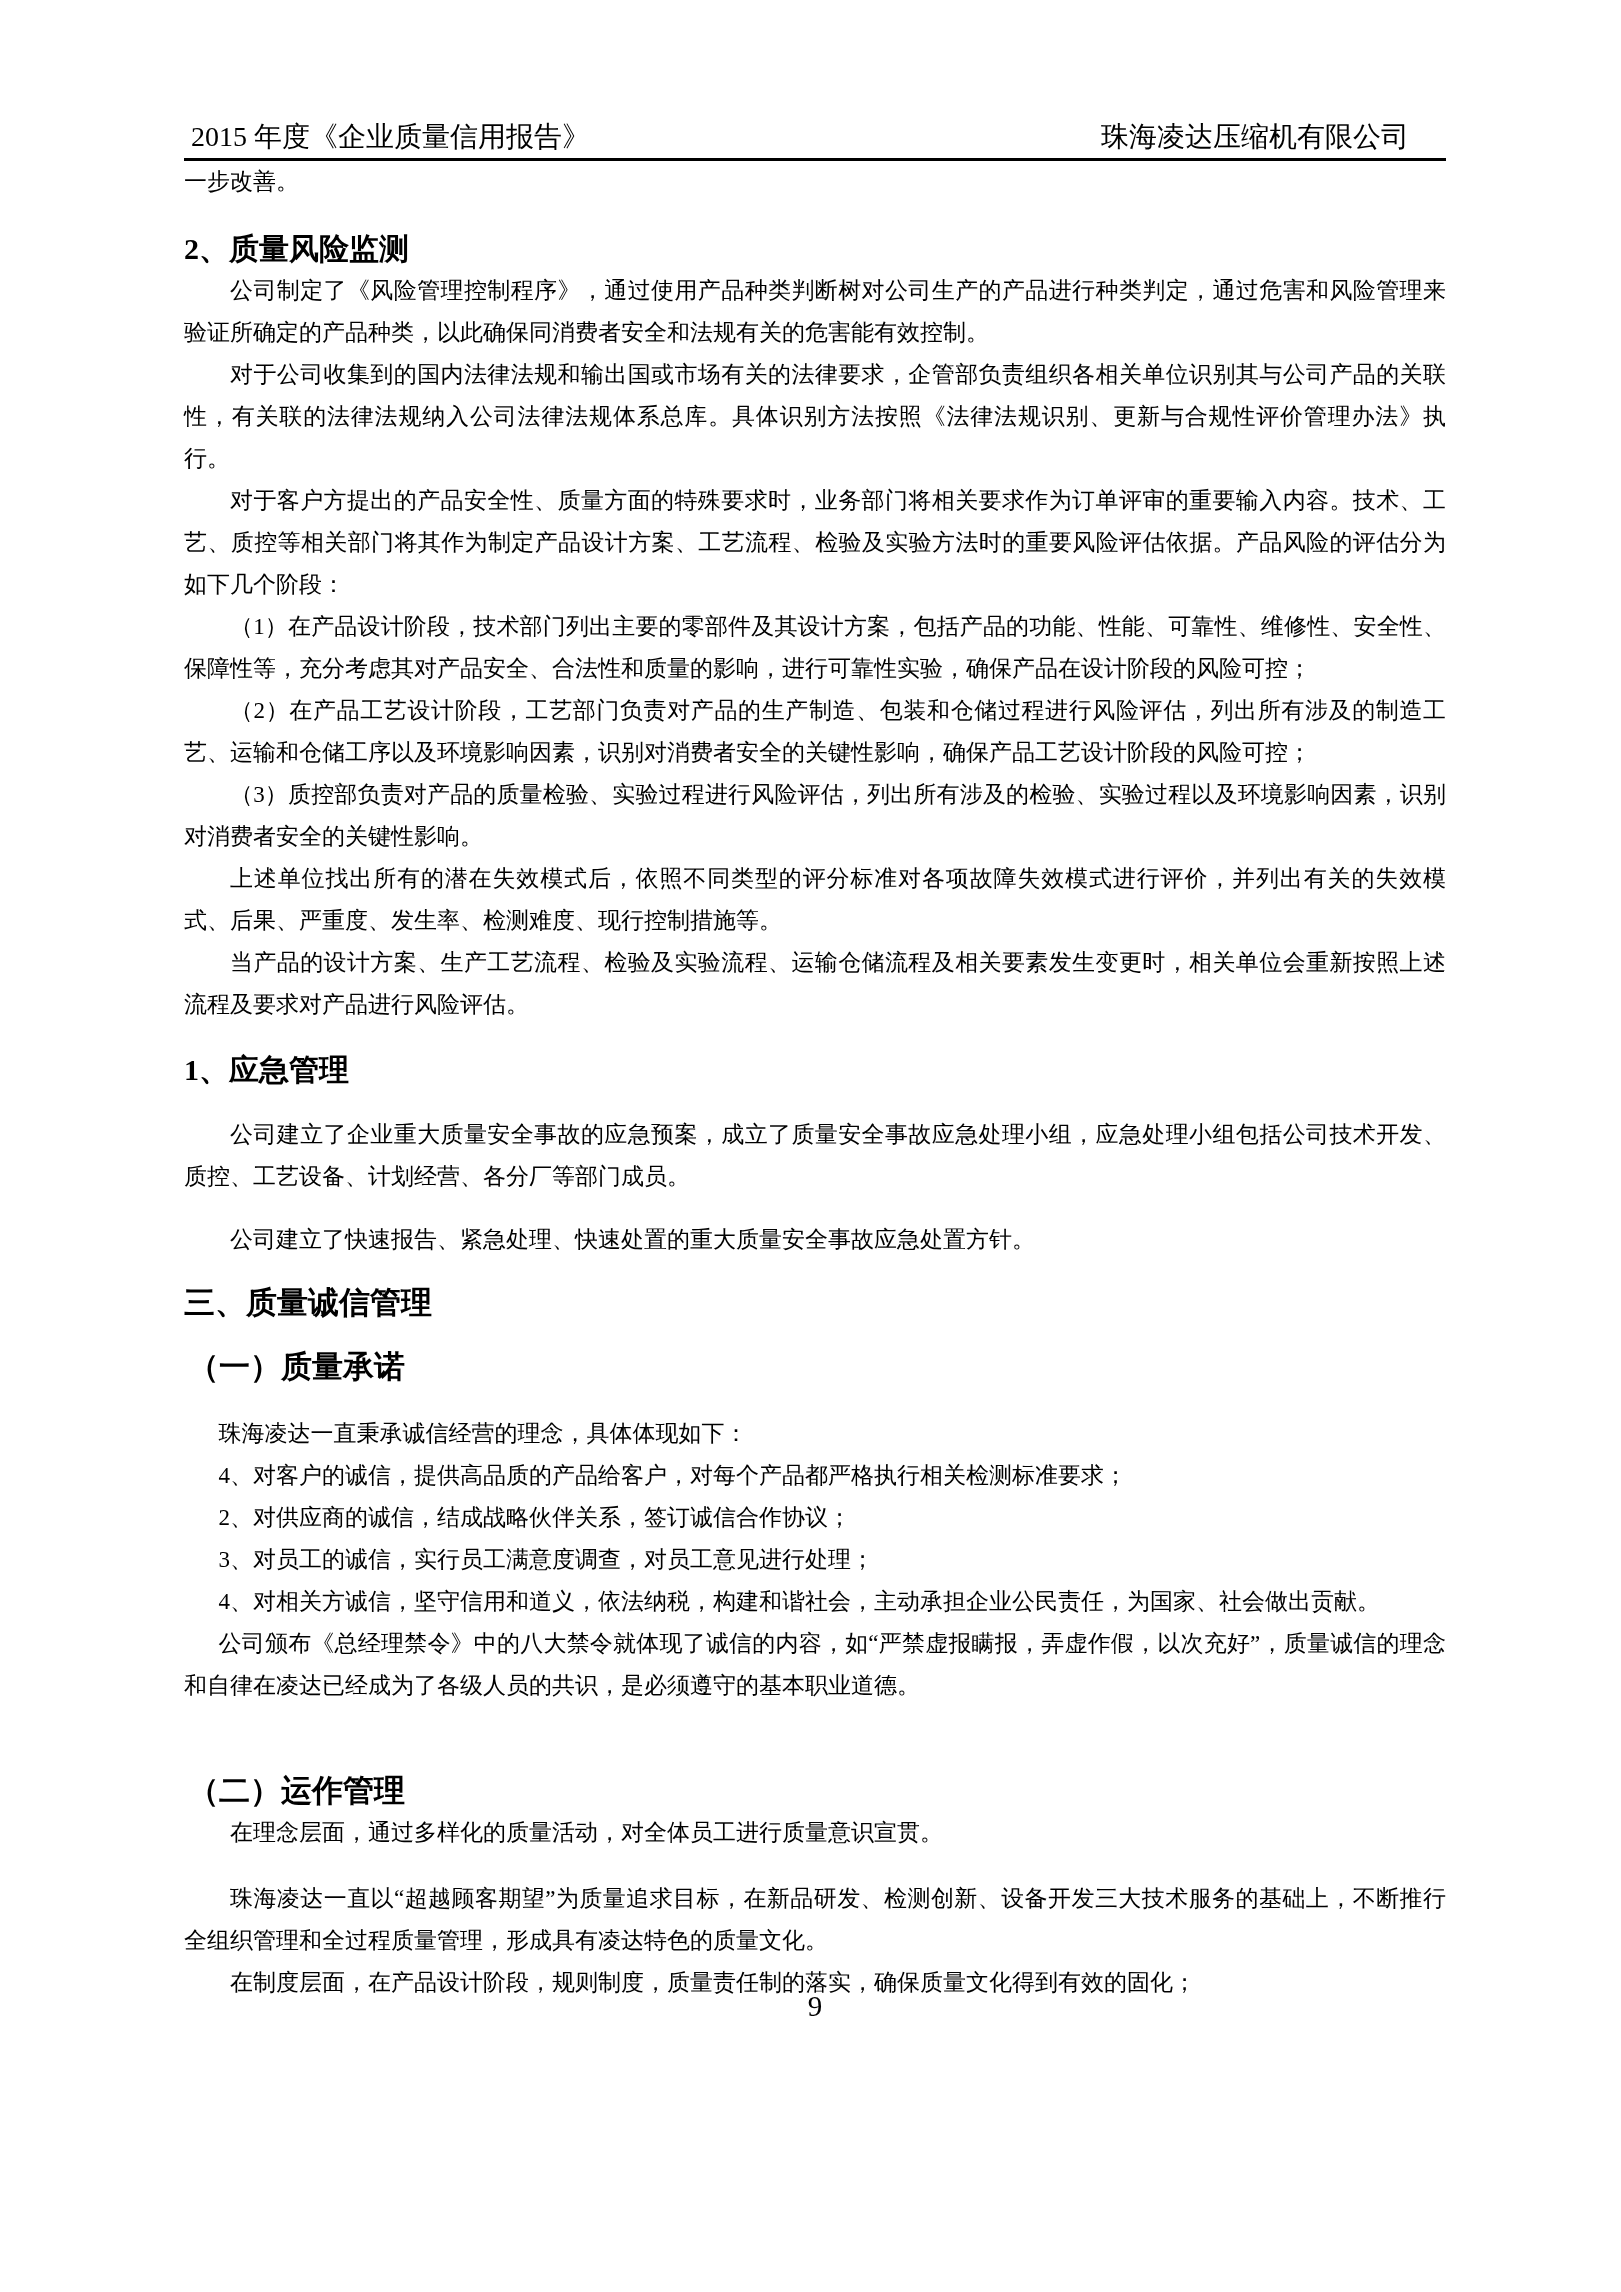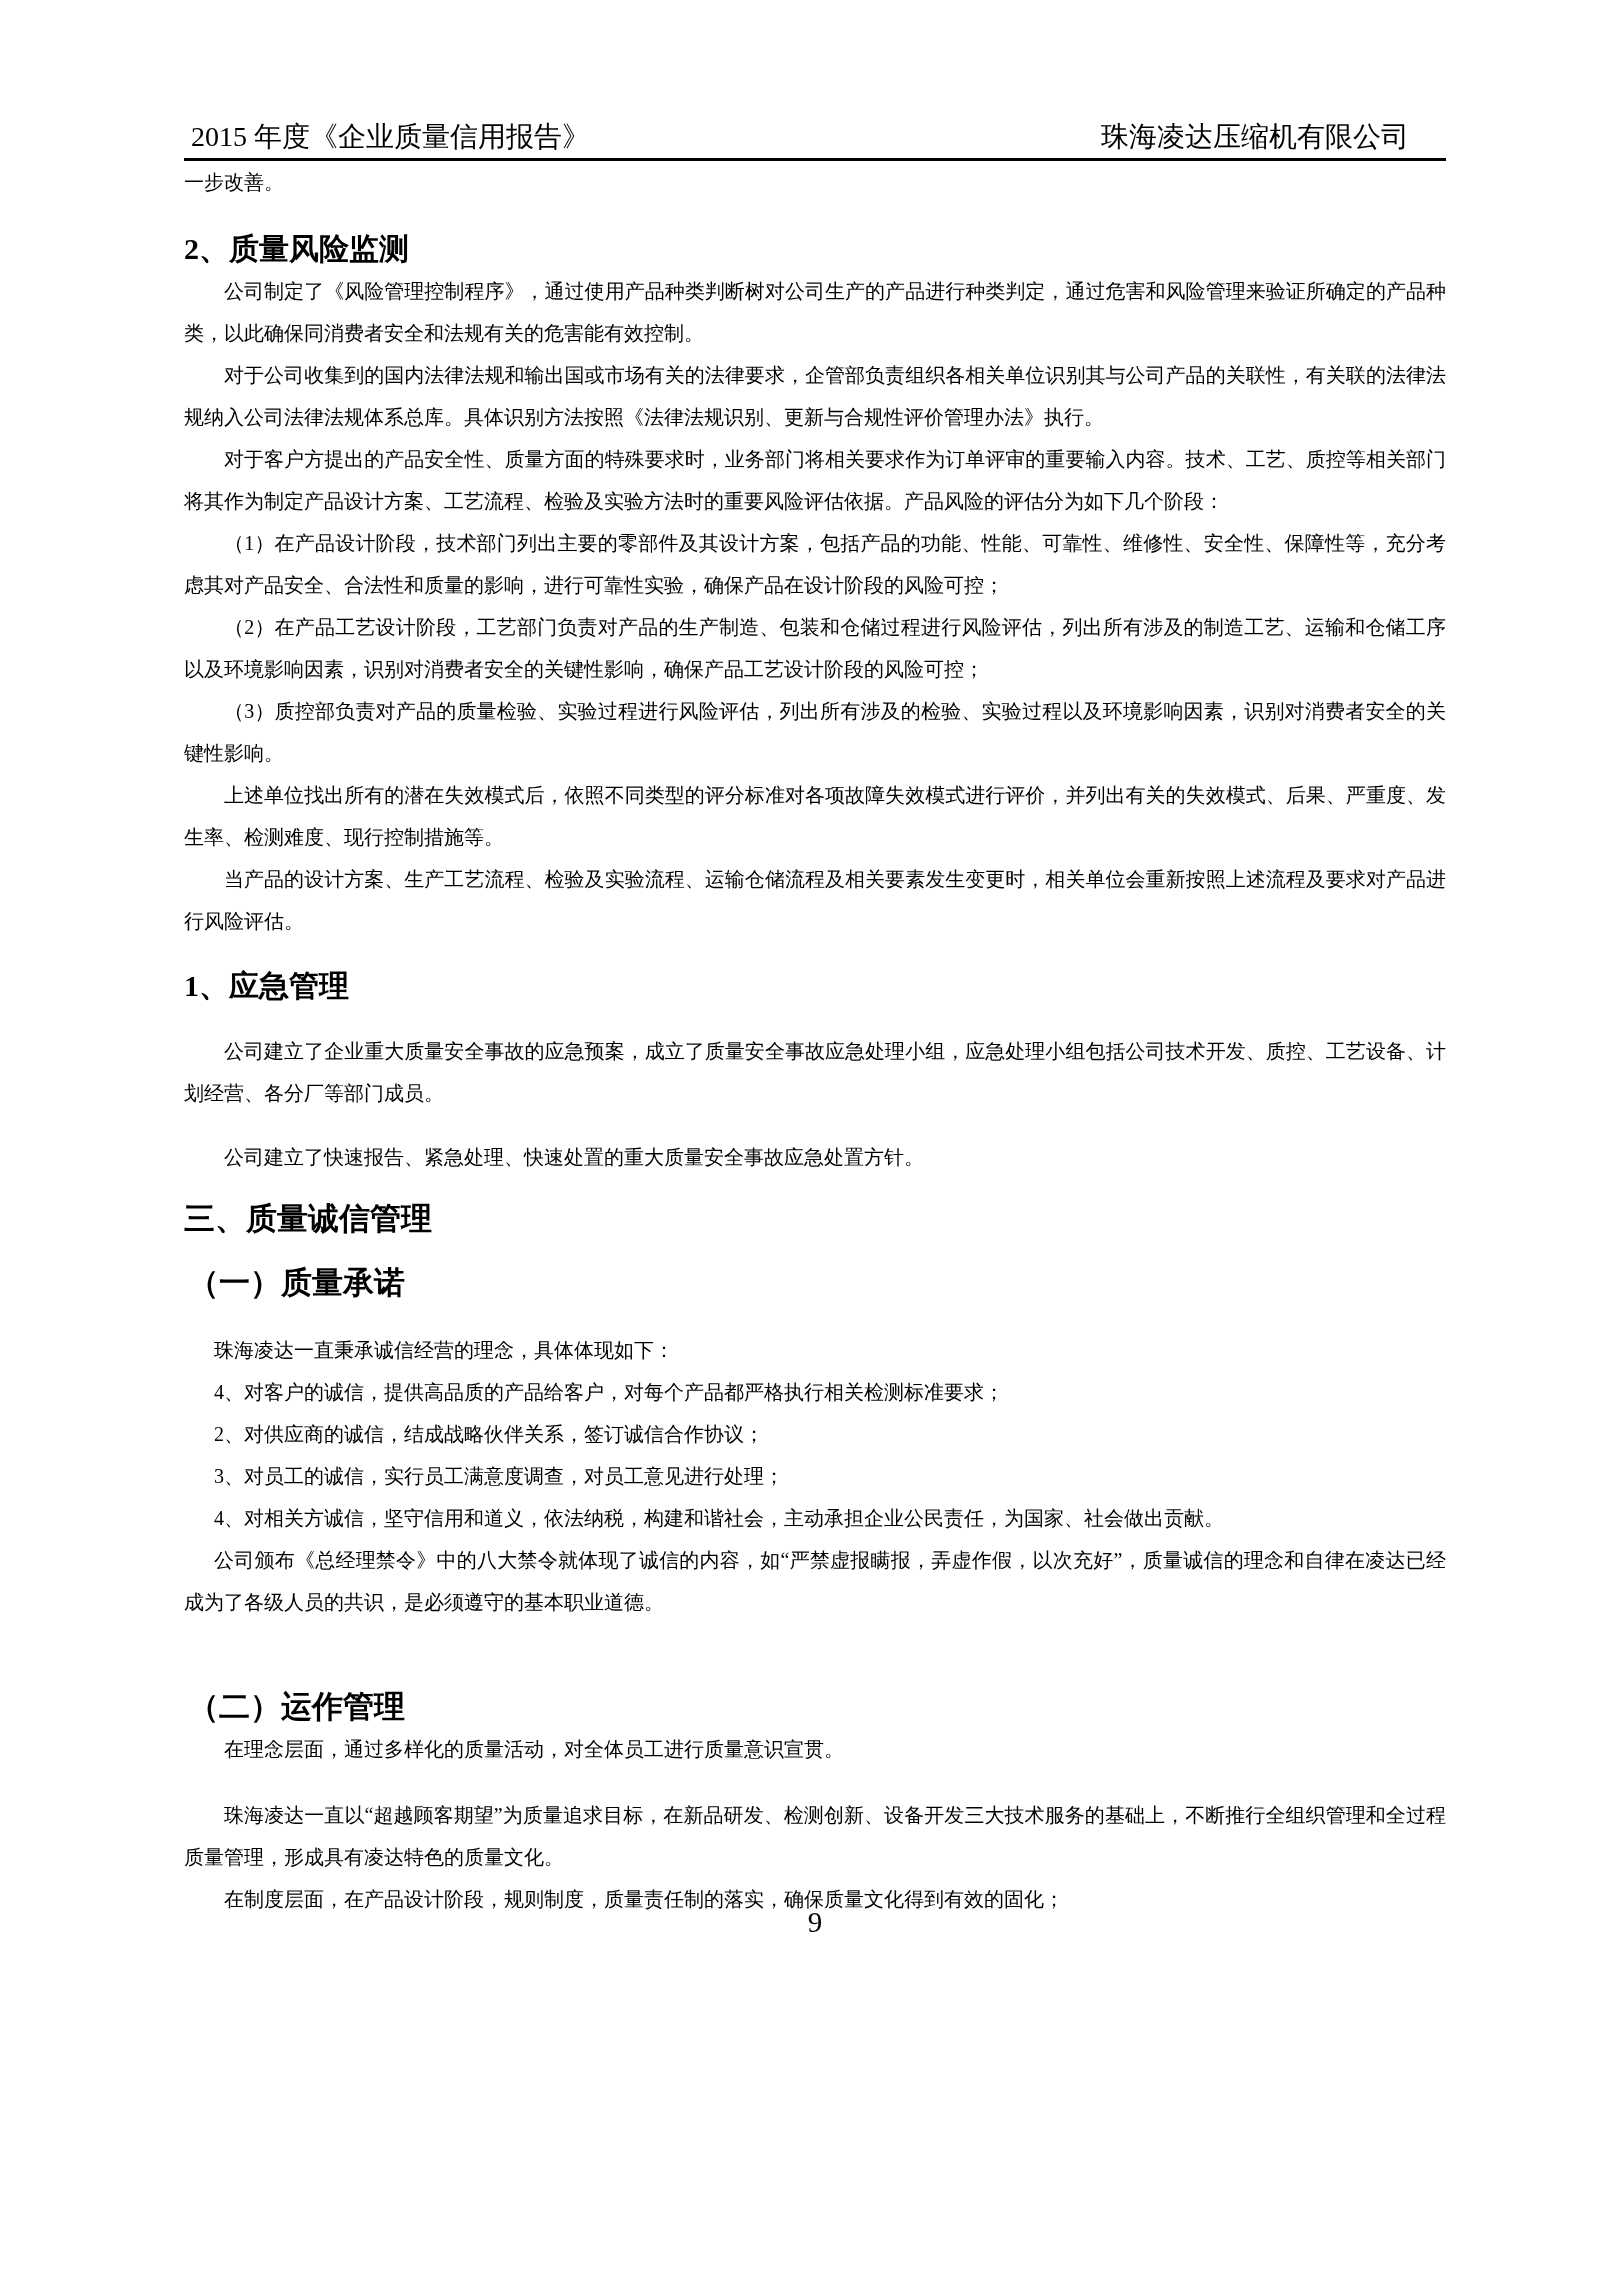--- a/index.html
+++ b/index.html
@@ -30,21 +30,21 @@
     display: flex;
     justify-content: space-between;
     align-items: flex-end;
     border-bottom: 3.9px solid #000000;
     font-size: 28px;
   }
   .doc-header .left { padding-left: 6.9px; }
   .doc-header .right { padding-right: 37px; }
   
   .block {
-    font-size: 20px;
+    font-size: 23px;
     line-height: 42px;
     text-align: justify;
     text-justify: inter-ideograph;
     text-indent: 2em;
     margin: 0;
   }
   .paragraph-flush { text-indent: 0; }
   .list-item { text-indent: 1.5em; }
   .chapter-heading,
   .section-heading,
@@ -52,21 +52,21 @@
     font-weight: 700;
     text-indent: 0;
     text-align: left;
   }
   .section-heading { font-size: 30px; }
   .chapter-heading { font-size: 31px; }
   .sub-heading     { font-size: 31px; padding-left: 3.9px; }
   
   [data-name="heading-risk-monitoring"] { margin-top: 24.5px; }
   [data-name="heading-emergency"]       { margin-top: 23.5px; margin-bottom: 22.5px; }
-  [data-name="para-emergency-policy"]   { margin-top: 22.5px; }
+  [data-name="para-emergency-policy"]   { margin-top: 22.5px; font-family: Liberation Mono, monospace; }
   [data-name="heading-integrity"]       { margin-top: 19.6px; }
   [data-name="heading-promise"]         { margin-top: 22.5px; }
   [data-name="para-promise-intro"]      { margin-top: 24.5px; }
   [data-name="para-decree"]             { text-indent: 1.5em; }
   [data-name="para-promise-intro"]      { text-indent: 1.5em; }
   [data-name="heading-operation"]       { margin-top: 63px; }
   [data-name="para-operation-1"]        { margin-top: 24.5px; }
   
   .page-number {
     margin-top: -19.6px;

